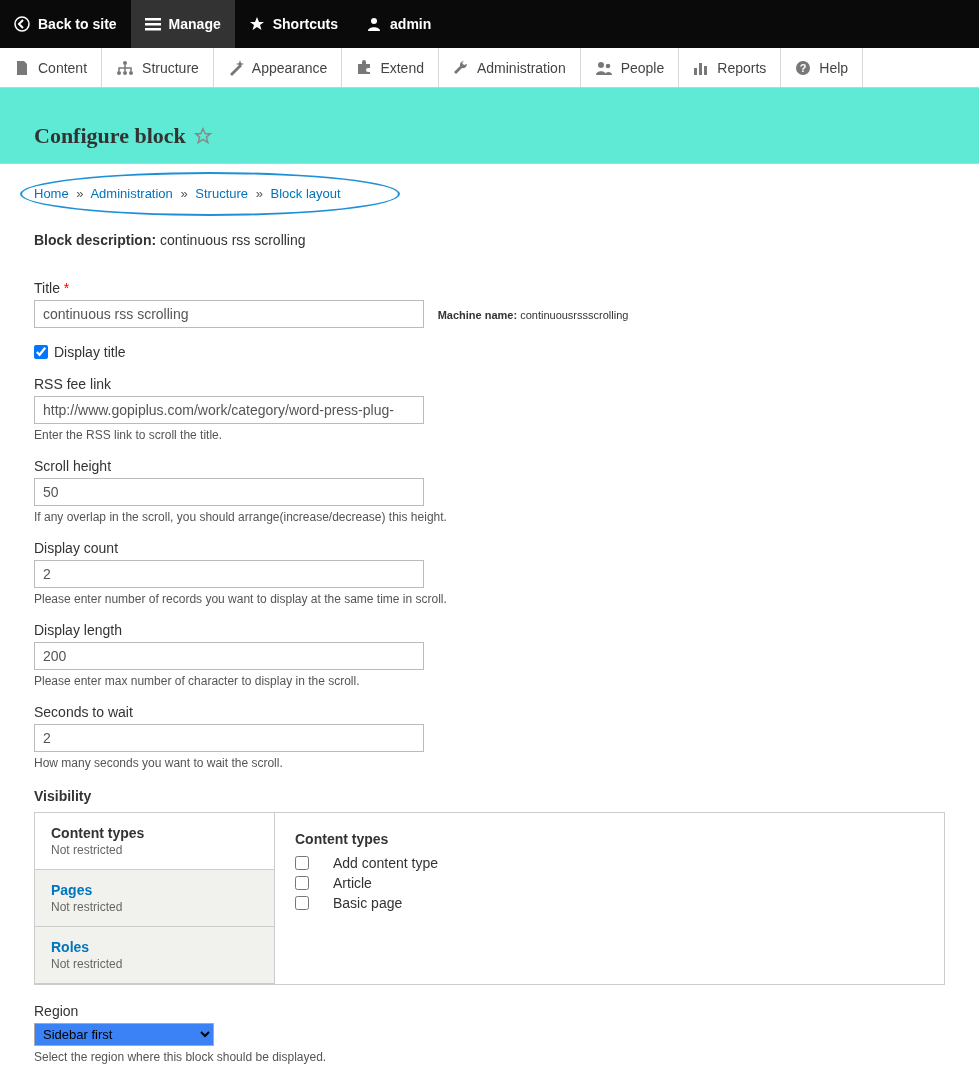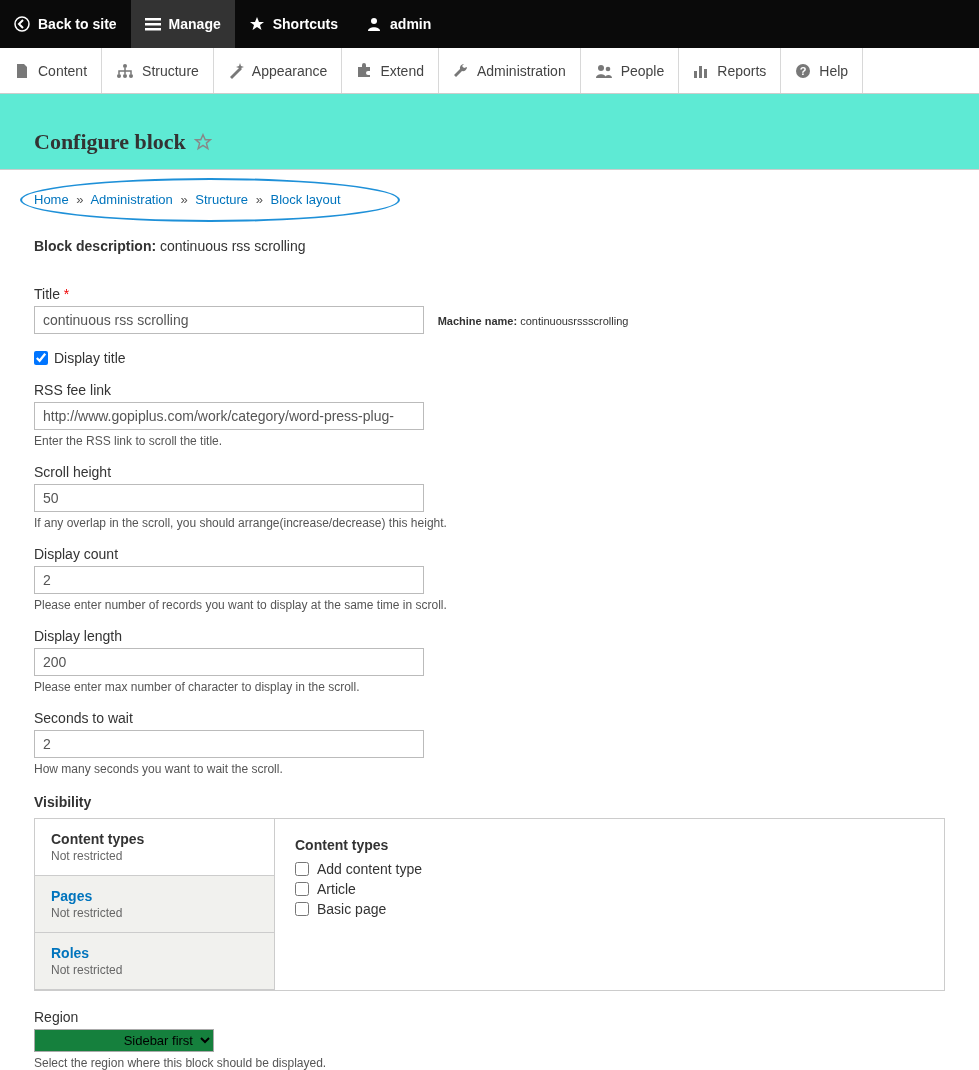--- a/index.html
+++ b/index.html
@@ -28,21 +28,21 @@
     cursor: pointer;
   }
   .topbar .item.active {
     background: #333;
   }
   .topbar svg { fill: #fff; }
   
   .adminmenu {
     background: #fff;
     border-bottom: 1px solid #ccc;
-    height: 46px;
+    height: 40px;
     display: flex;
     align-items: stretch;
   }
   .adminmenu .tab {
     display: flex;
     align-items: center;
     padding: 0 14px;
     gap: 8px;
     border-right: 1px solid #d8d8d8;
     font-size: 14px;
@@ -115,24 +115,24 @@
     padding: 12px 16px;
     border-bottom: 1px solid #ccc;
     cursor: pointer;
   }
   .vtab.active { background: #fff; }
   .vtab .vtab-title { font-size: 14px; font-weight: bold; color: #0074bd; }
   .vtab.active .vtab-title { color: #333; }
   .vtab .vtab-sub { font-size: 12px; color: #666; margin-top: 2px; }
   .vtabs-right { flex: 1; padding: 18px 20px; }
   .vtabs-right .group-title { font-weight: bold; font-size: 14px; margin-bottom: 8px; }
-  .cbline { display: flex; align-items: center; gap: 8px; font-size: 14px; margin-bottom: 4px; color:#333; }
+  .cbline { display: flex; align-items: center; gap: 24px; font-size: 14px; margin-bottom: 4px; color:#333; }
   .cbline input { width:14px; height:14px; }
   select.region {
-    border: 1px solid #aaa; background:#15803d; padding: 2px 4px; font-size:13px; width:180px;text-align:right;
+    border: 1px solid #aaa; background:#3b82f6; padding: 2px 4px; font-size:13px; width:180px;
   }
   .actions { display:flex; align-items:center; gap:24px; margin-top:14px;}
   .btn-primary {
     background: #0071b8;
     background: linear-gradient(#1f86c7,#005a9c);
     color:#fff;
     border:1px solid #003e6b;
     border-radius: 18px;
     padding: 7px 24px;
     font-size: 14px;

